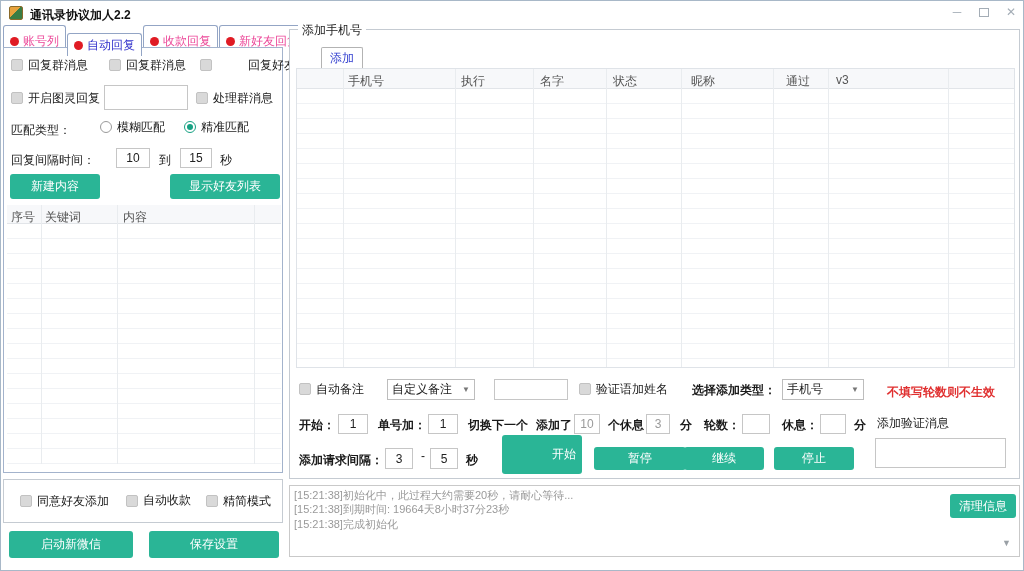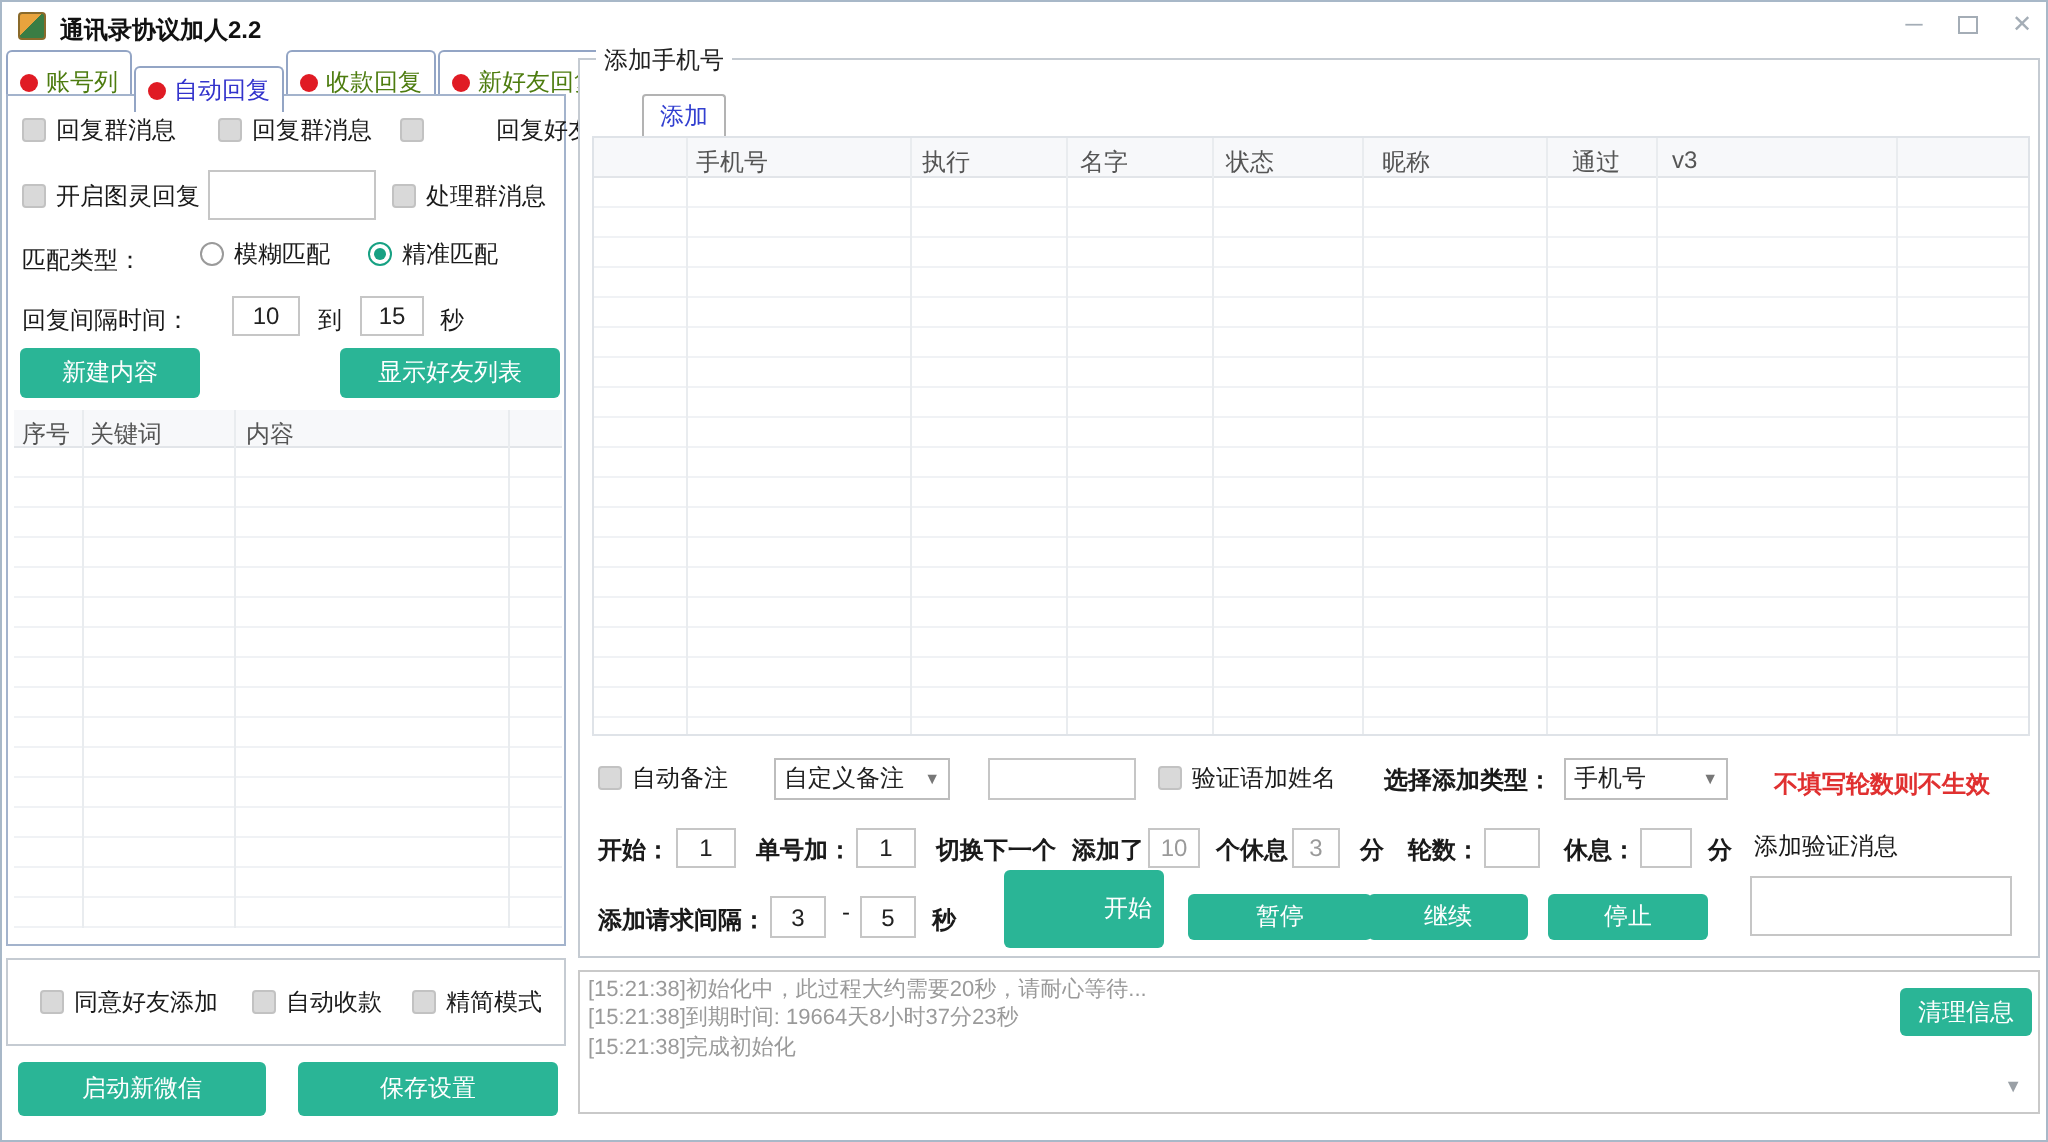--- a/index.html
+++ b/index.html
@@ -15,21 +15,21 @@
     background:linear-gradient(135deg,#e8a33d 0 45%,#3a7d44 45% 100%); border:1px solid #8a6a2a; }
   .win-title { left:29px; top:6px; font-size:12px; font-weight:bold; color:#111; }
   .winbtn { top:2px; width:22px; height:18px; display:flex; align-items:center; justify-content:center;
     color:#a4adb6; font-size:12px; cursor:pointer; }
   .maxglyph { width:10px; height:9px; border:1.5px solid #a4adb6; }
 
   
   .ltabs { left:2px; top:24px; display:flex; align-items:flex-end; }
   .ltab { display:flex; align-items:center; gap:4px; height:31px; padding:0 6px;
     border:1px solid #93a5c5; border-bottom:none; border-radius:3px 3px 0 0; background:#fff;
-    font-size:12px; color:#4d7c0f; margin-right:1px; cursor:pointer; }
+    font-size:12px; color:#ec4899; margin-right:1px; cursor:pointer; }
   .ltab.sel { height:23px; color:#3333cc; position:relative; z-index:3; }
   .dot { width:9px; height:9px; border-radius:50%; background:#e01b24; }
 
   
   .panelbox { border:1px solid #a3b3cc; background:#fff; }
   .groupbox { border:1px solid #c5cbd2; background:#fff; }
   .gtitle { position:absolute; left:8px; top:-8px; background:#fff; padding:0 4px;
     font-size:12px; color:#222; }
 
   
@@ -156,21 +156,21 @@
     <div class="colline" style="left:37px;  top:157px; height:259px;"></div>
     <div class="colline" style="left:113px; top:157px; height:259px;"></div>
     <div class="colline" style="left:250px; top:157px; height:259px;"></div>
   </div>
 
   <div class="abs groupbox" style="left:2px; top:478px; width:280px; height:44px;">
     <div class="abs cbrow" style="left:16px; top:15px;">
       <span class="cb"></span>
       <span class="lbl">同意好友添加</span>
     </div>
-    <div class="abs cbrow" style="left:122px; top:15px;">
+    <div class="abs cbrow" style="left:122px; top:15px;font-family:Liberation Mono, monospace;">
       <span class="cb"></span>
       <span class="lbl">自动收款</span>
     </div>
     <div class="abs cbrow" style="left:202px; top:15px;">
       <span class="cb"></span>
       <span class="lbl">精简模式</span>
     </div>
   </div>
 
   <button class="abs btn" style="left:8px; top:530px; width:124px; height:27px;">启动新微信</button>

